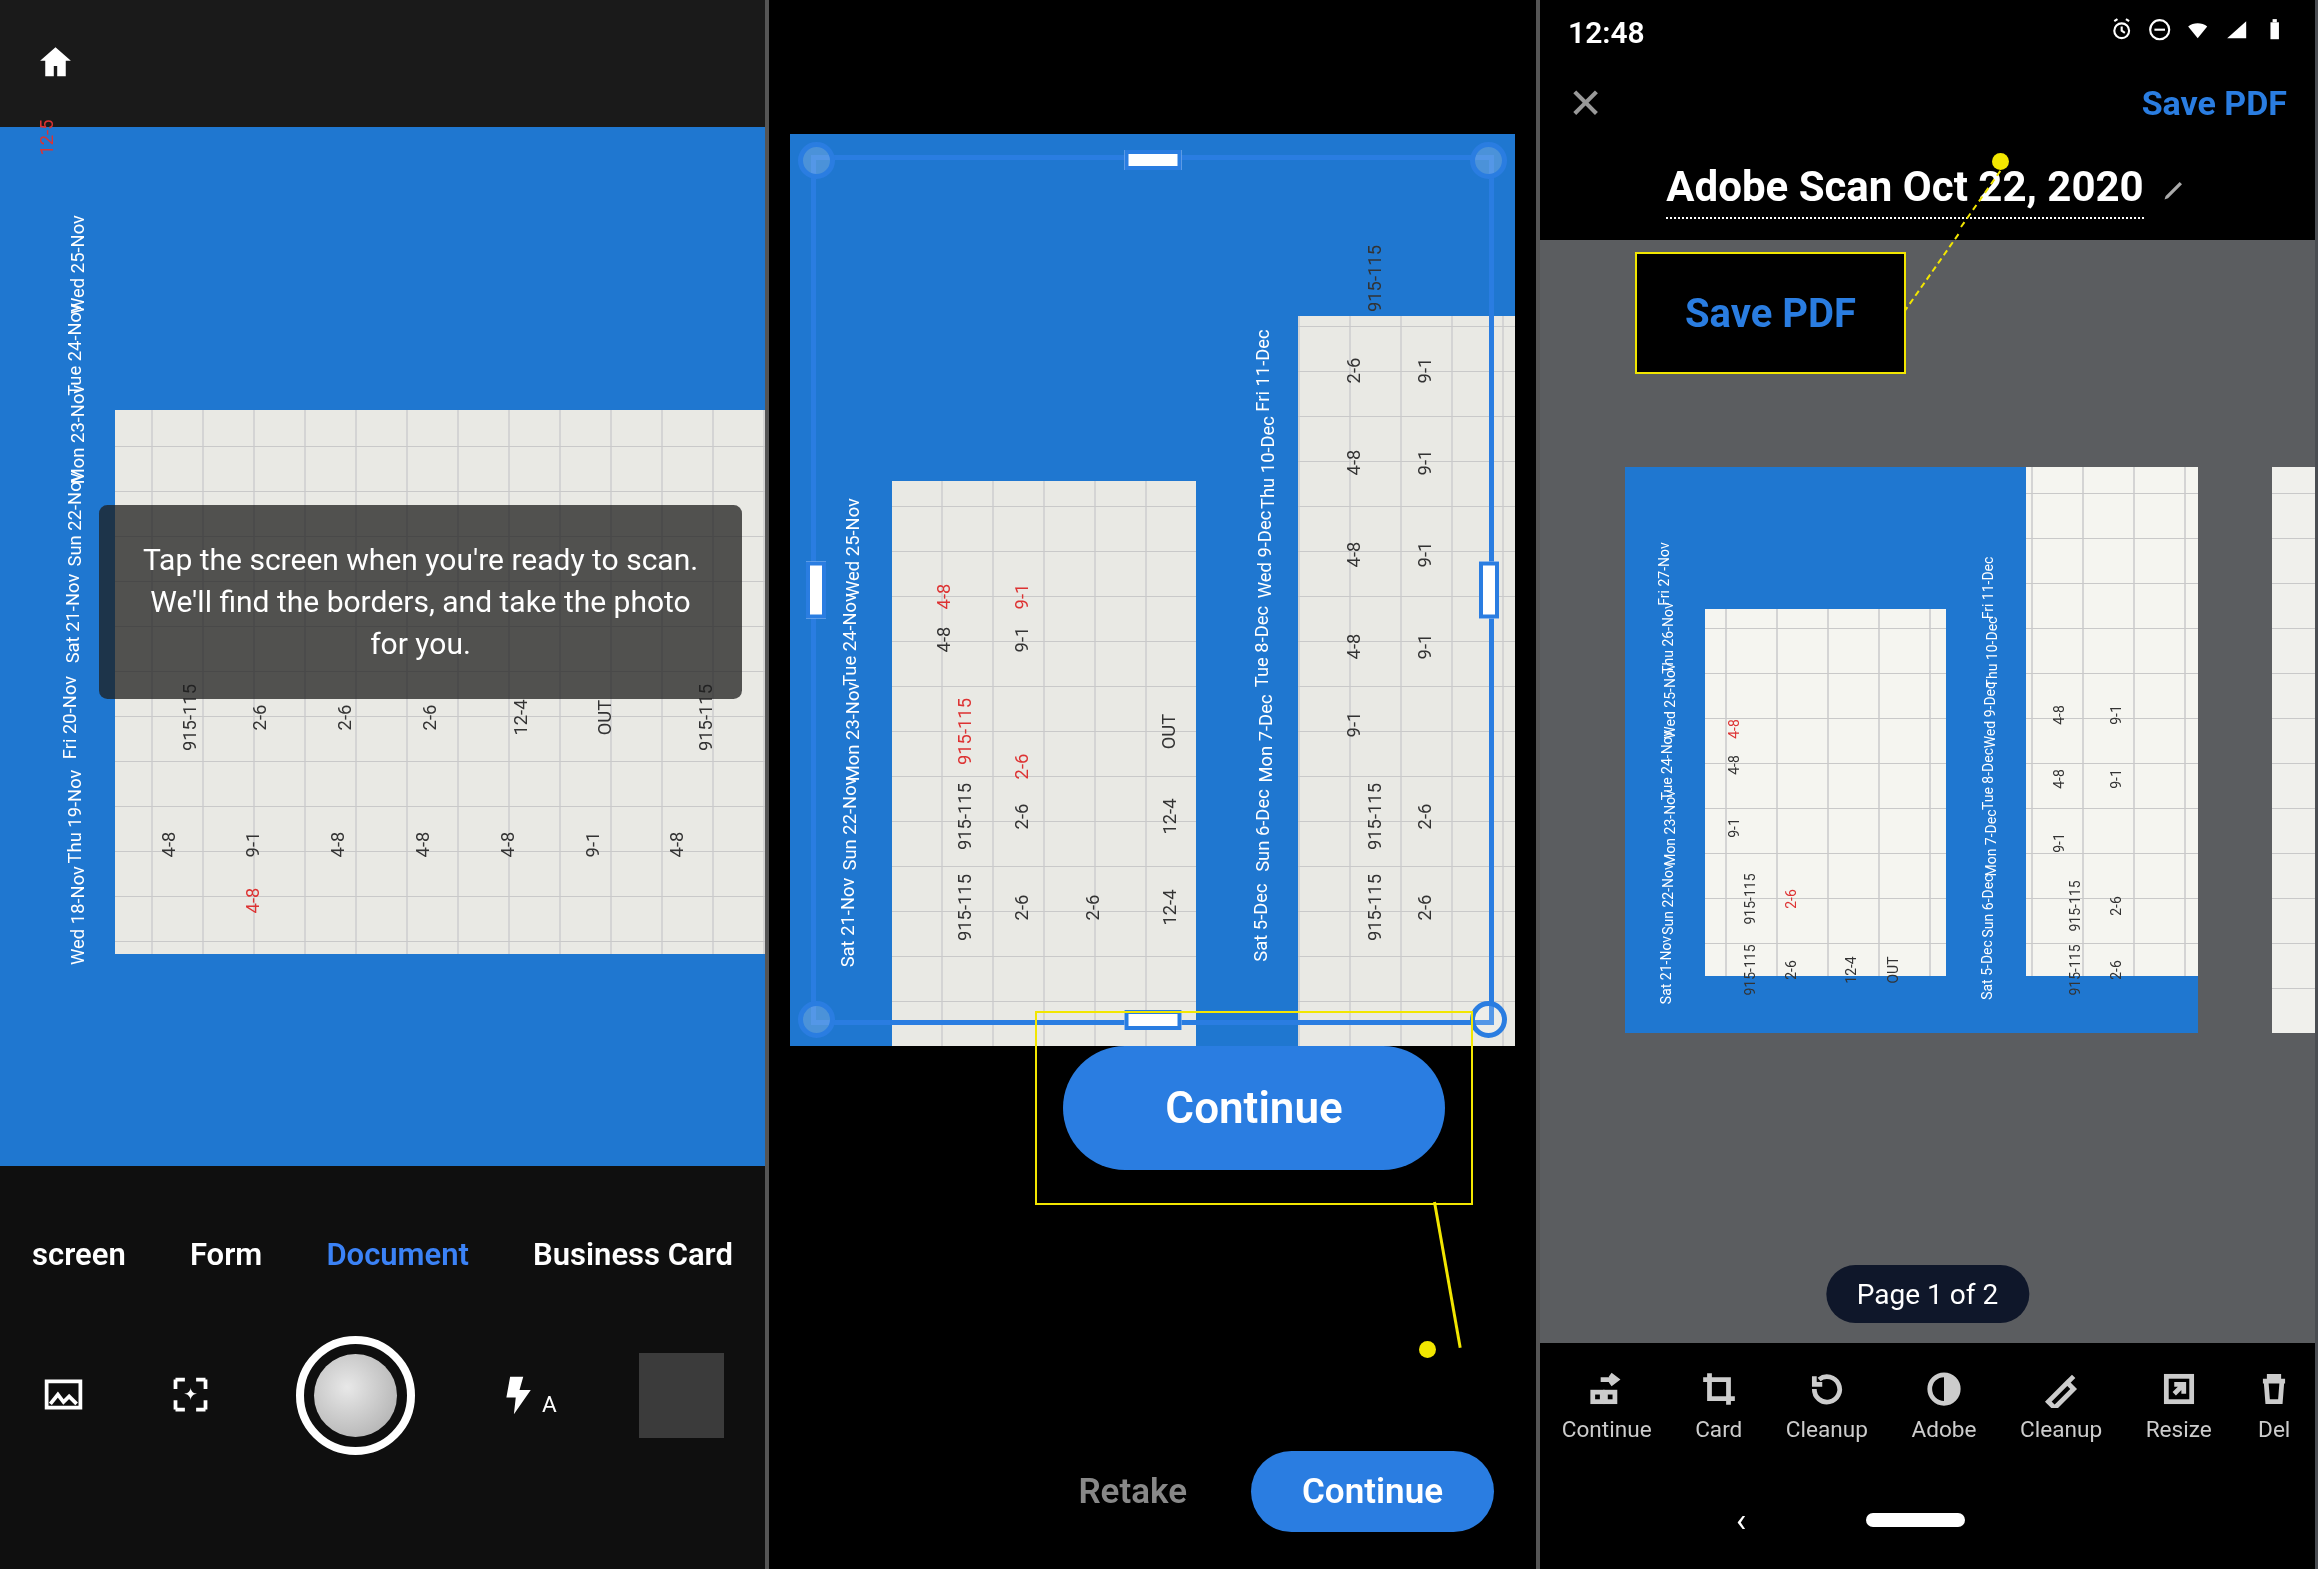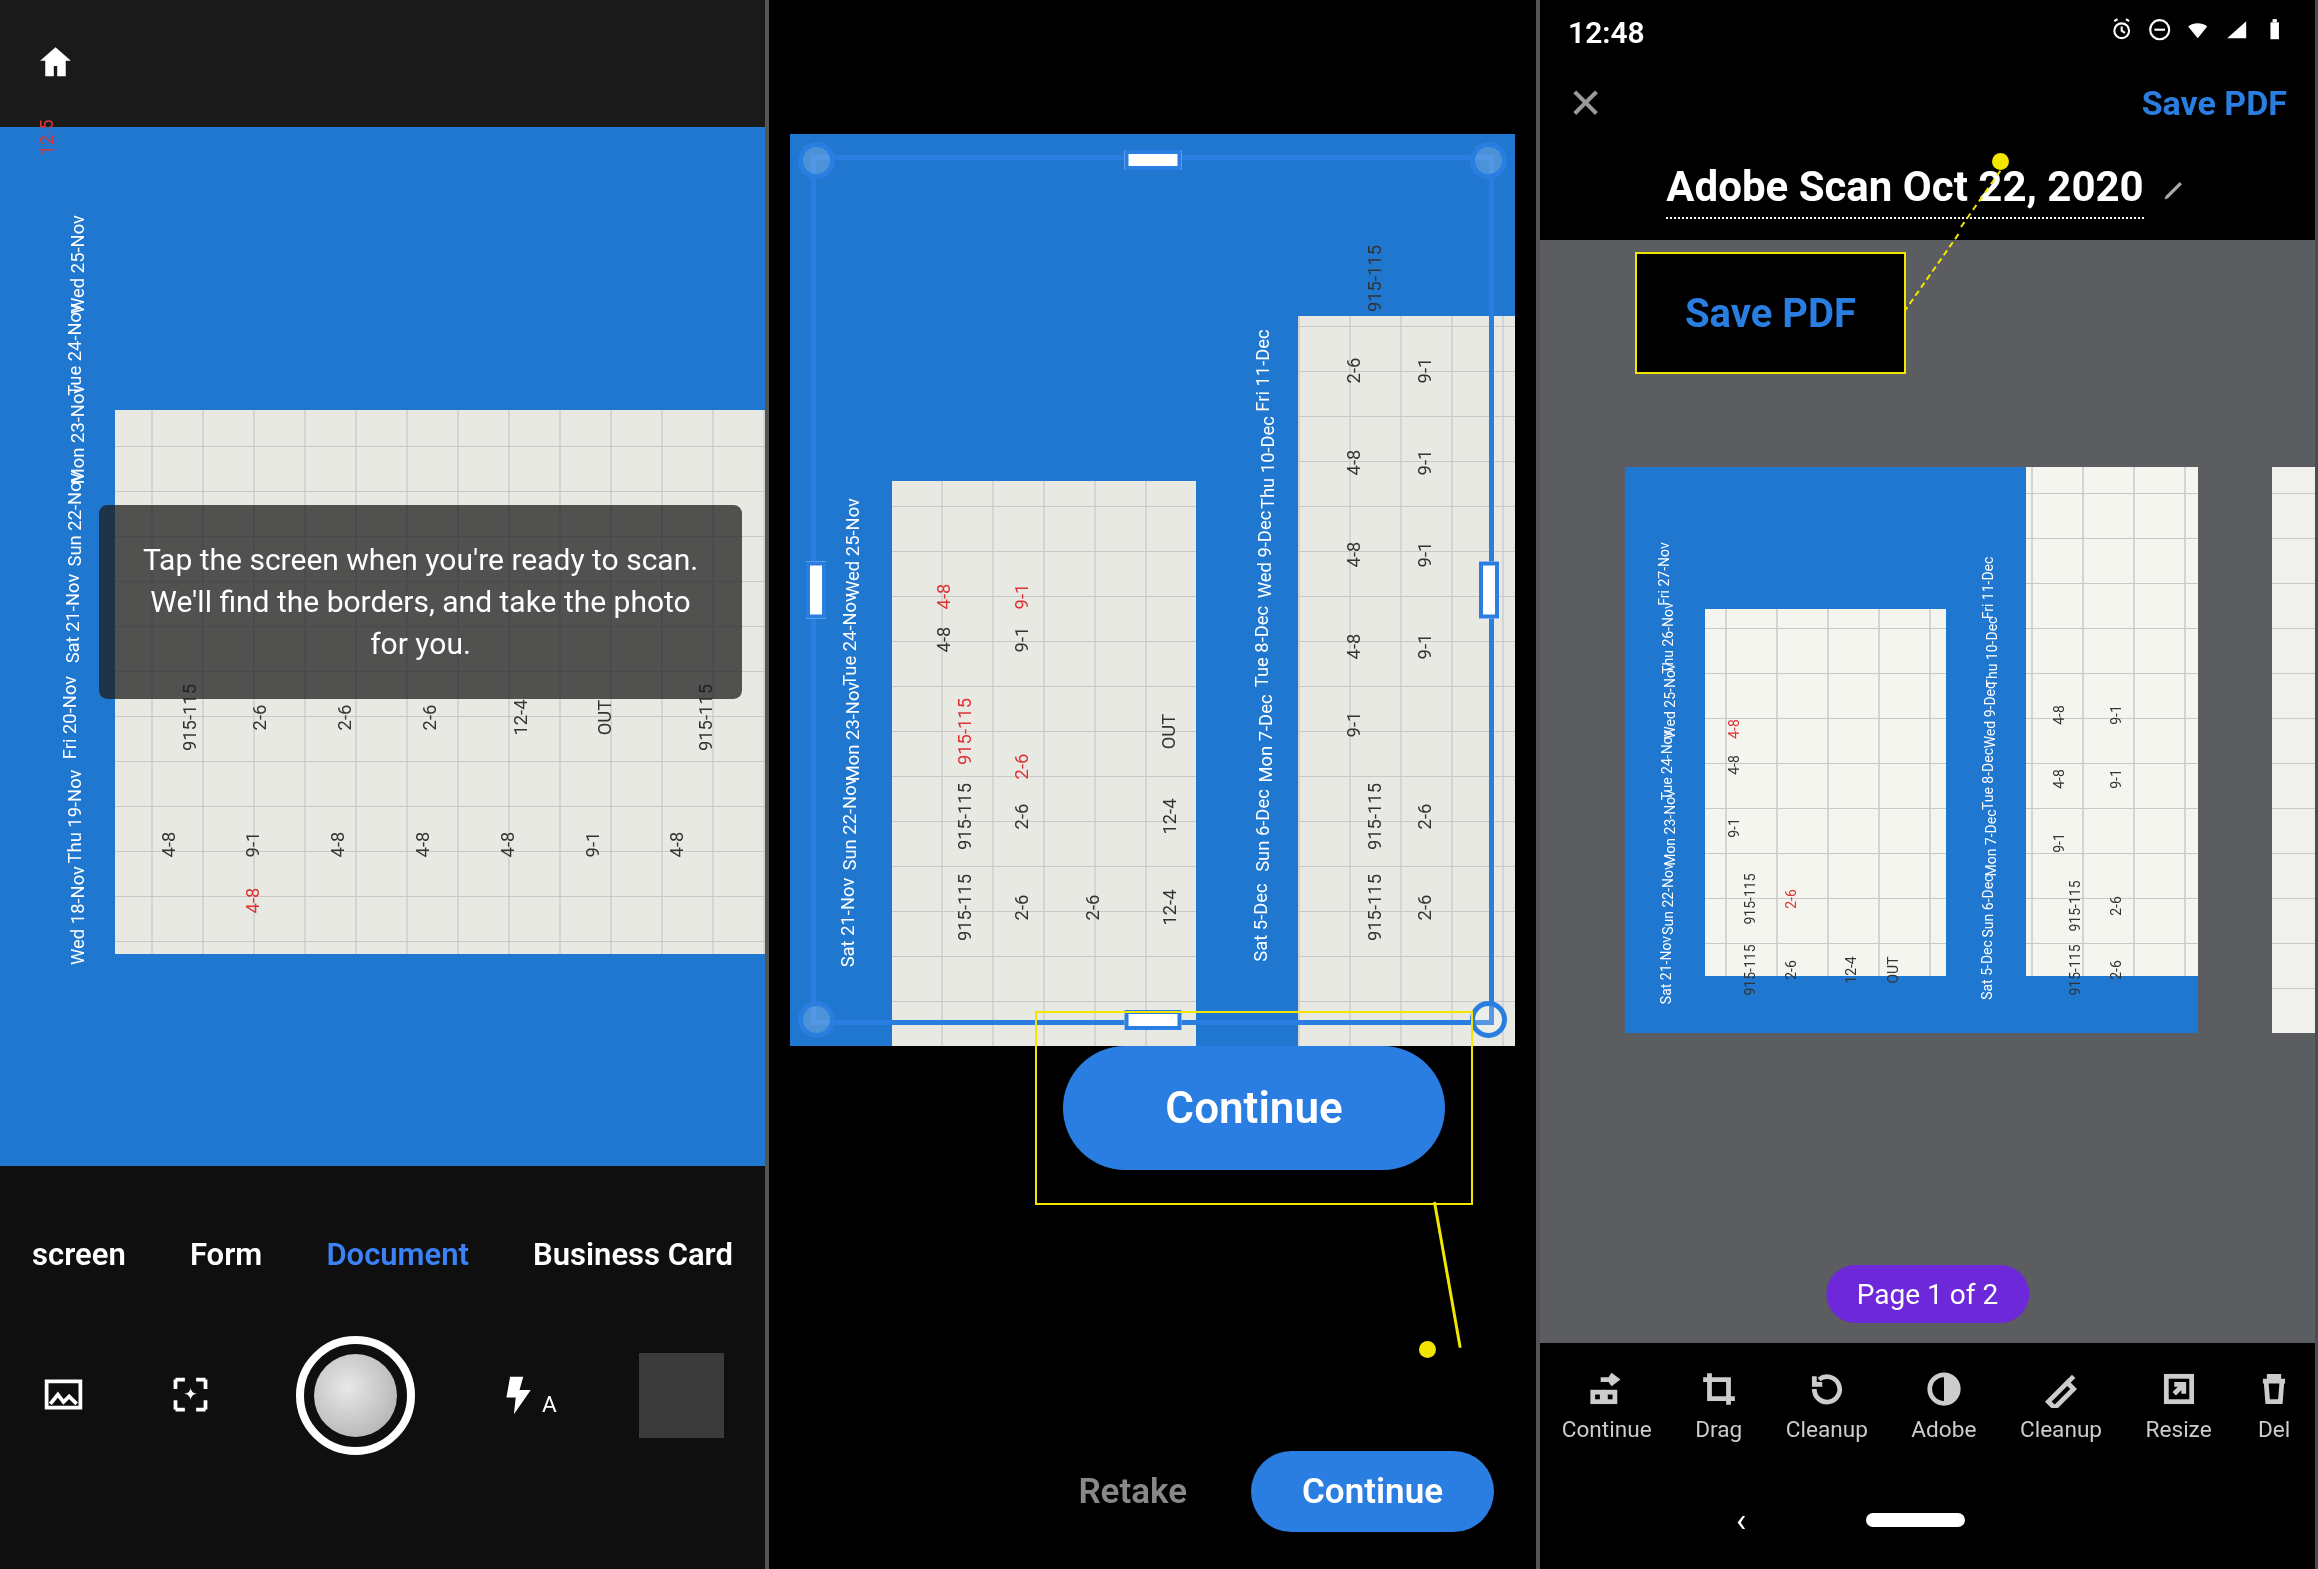--- a/index.html
+++ b/index.html
@@ -212,21 +212,21 @@
   .p3 .scanarea {
     position:absolute; top:467px; left:85px; width:573px; height:566px;
     background:#f5f5f0;
   }
   .p3 .scanarea2 {
     position:absolute; top:467px; right:-42px; width:85px; height:566px;
     background:#f0f0ec;
   }
   .p3 .pagebadge {
     position:absolute; left:50%; transform:translateX(-50%); top:1265px;
-    background:#6d28d9; color:#fff;
+    background:#0f172a; color:#fff;
     font-size:28px; padding:12.7px 31px; border-radius:31px;
   }
   .p3 .edittoolbar {
     position:absolute; left:0; right:0; bottom:99px; height:127px;
     background:#000; color:#ccc;
     display:flex; justify-content:space-around; align-items:center;
   }
   .tbitem { display:flex; flex-direction:column; align-items:center; gap:8.5px; font-size:22.6px; }
   .tbitem svg { width:38px; height:38px; fill:none; stroke:#ccc; stroke-width:3; }
   .p3 .navbar {
@@ -505,21 +505,21 @@
             <rect x="3" y="14" width="6" height="6"></rect>
             <rect x="11" y="14" width="6" height="6"></rect>
             <path d="M8 6h10M14 3l4 3-4 3"></path>
           </svg>
         <span>Continue</span>
       </div>
       <div class="tbitem">
         <svg viewBox="0 0 24 24">
             <path d="M6 2v16h16M2 6h16v16"></path>
           </svg>
-        <span>Drag</span>
+        <span>Card</span>
       </div>
       <div class="tbitem">
         <svg viewBox="0 0 24 24">
             <path d="M4 12a8 8 0 1 0 3-6M4 4v5h5"></path>
           </svg>
         <span>Cleanup</span>
       </div>
       <div class="tbitem">
         <svg viewBox="0 0 24 24">
             <circle cx="12" cy="12" r="9"></circle>

